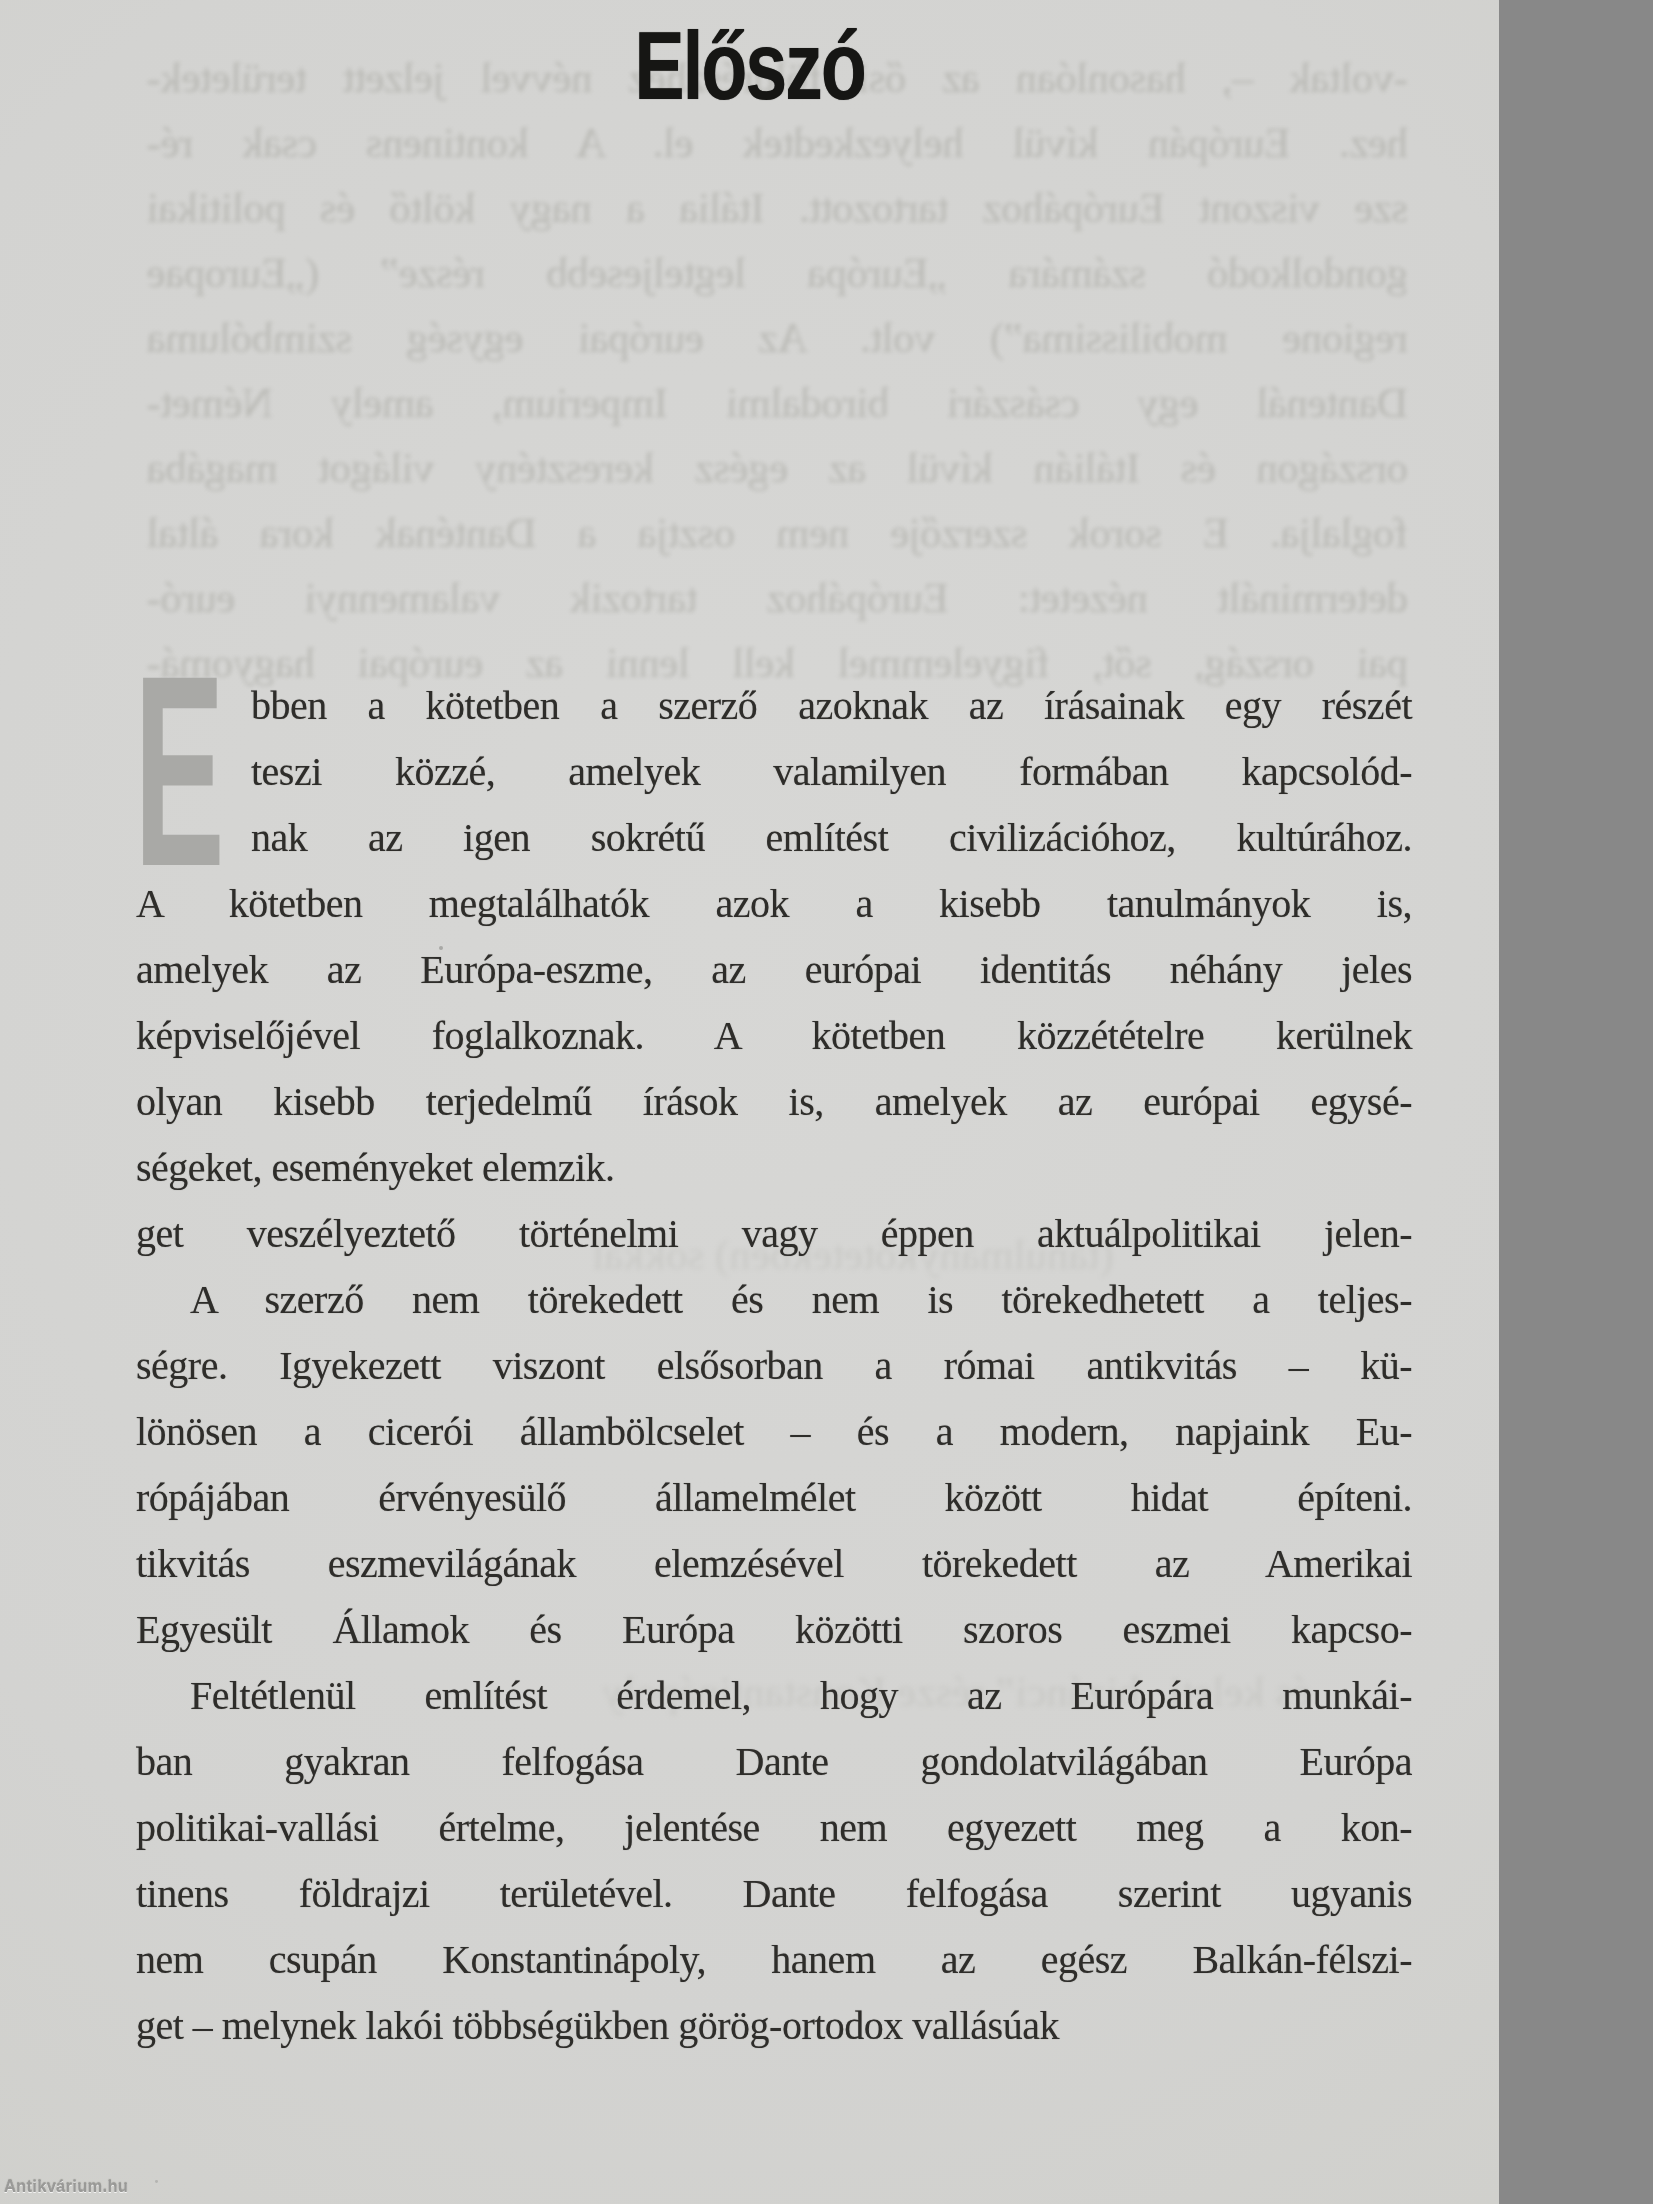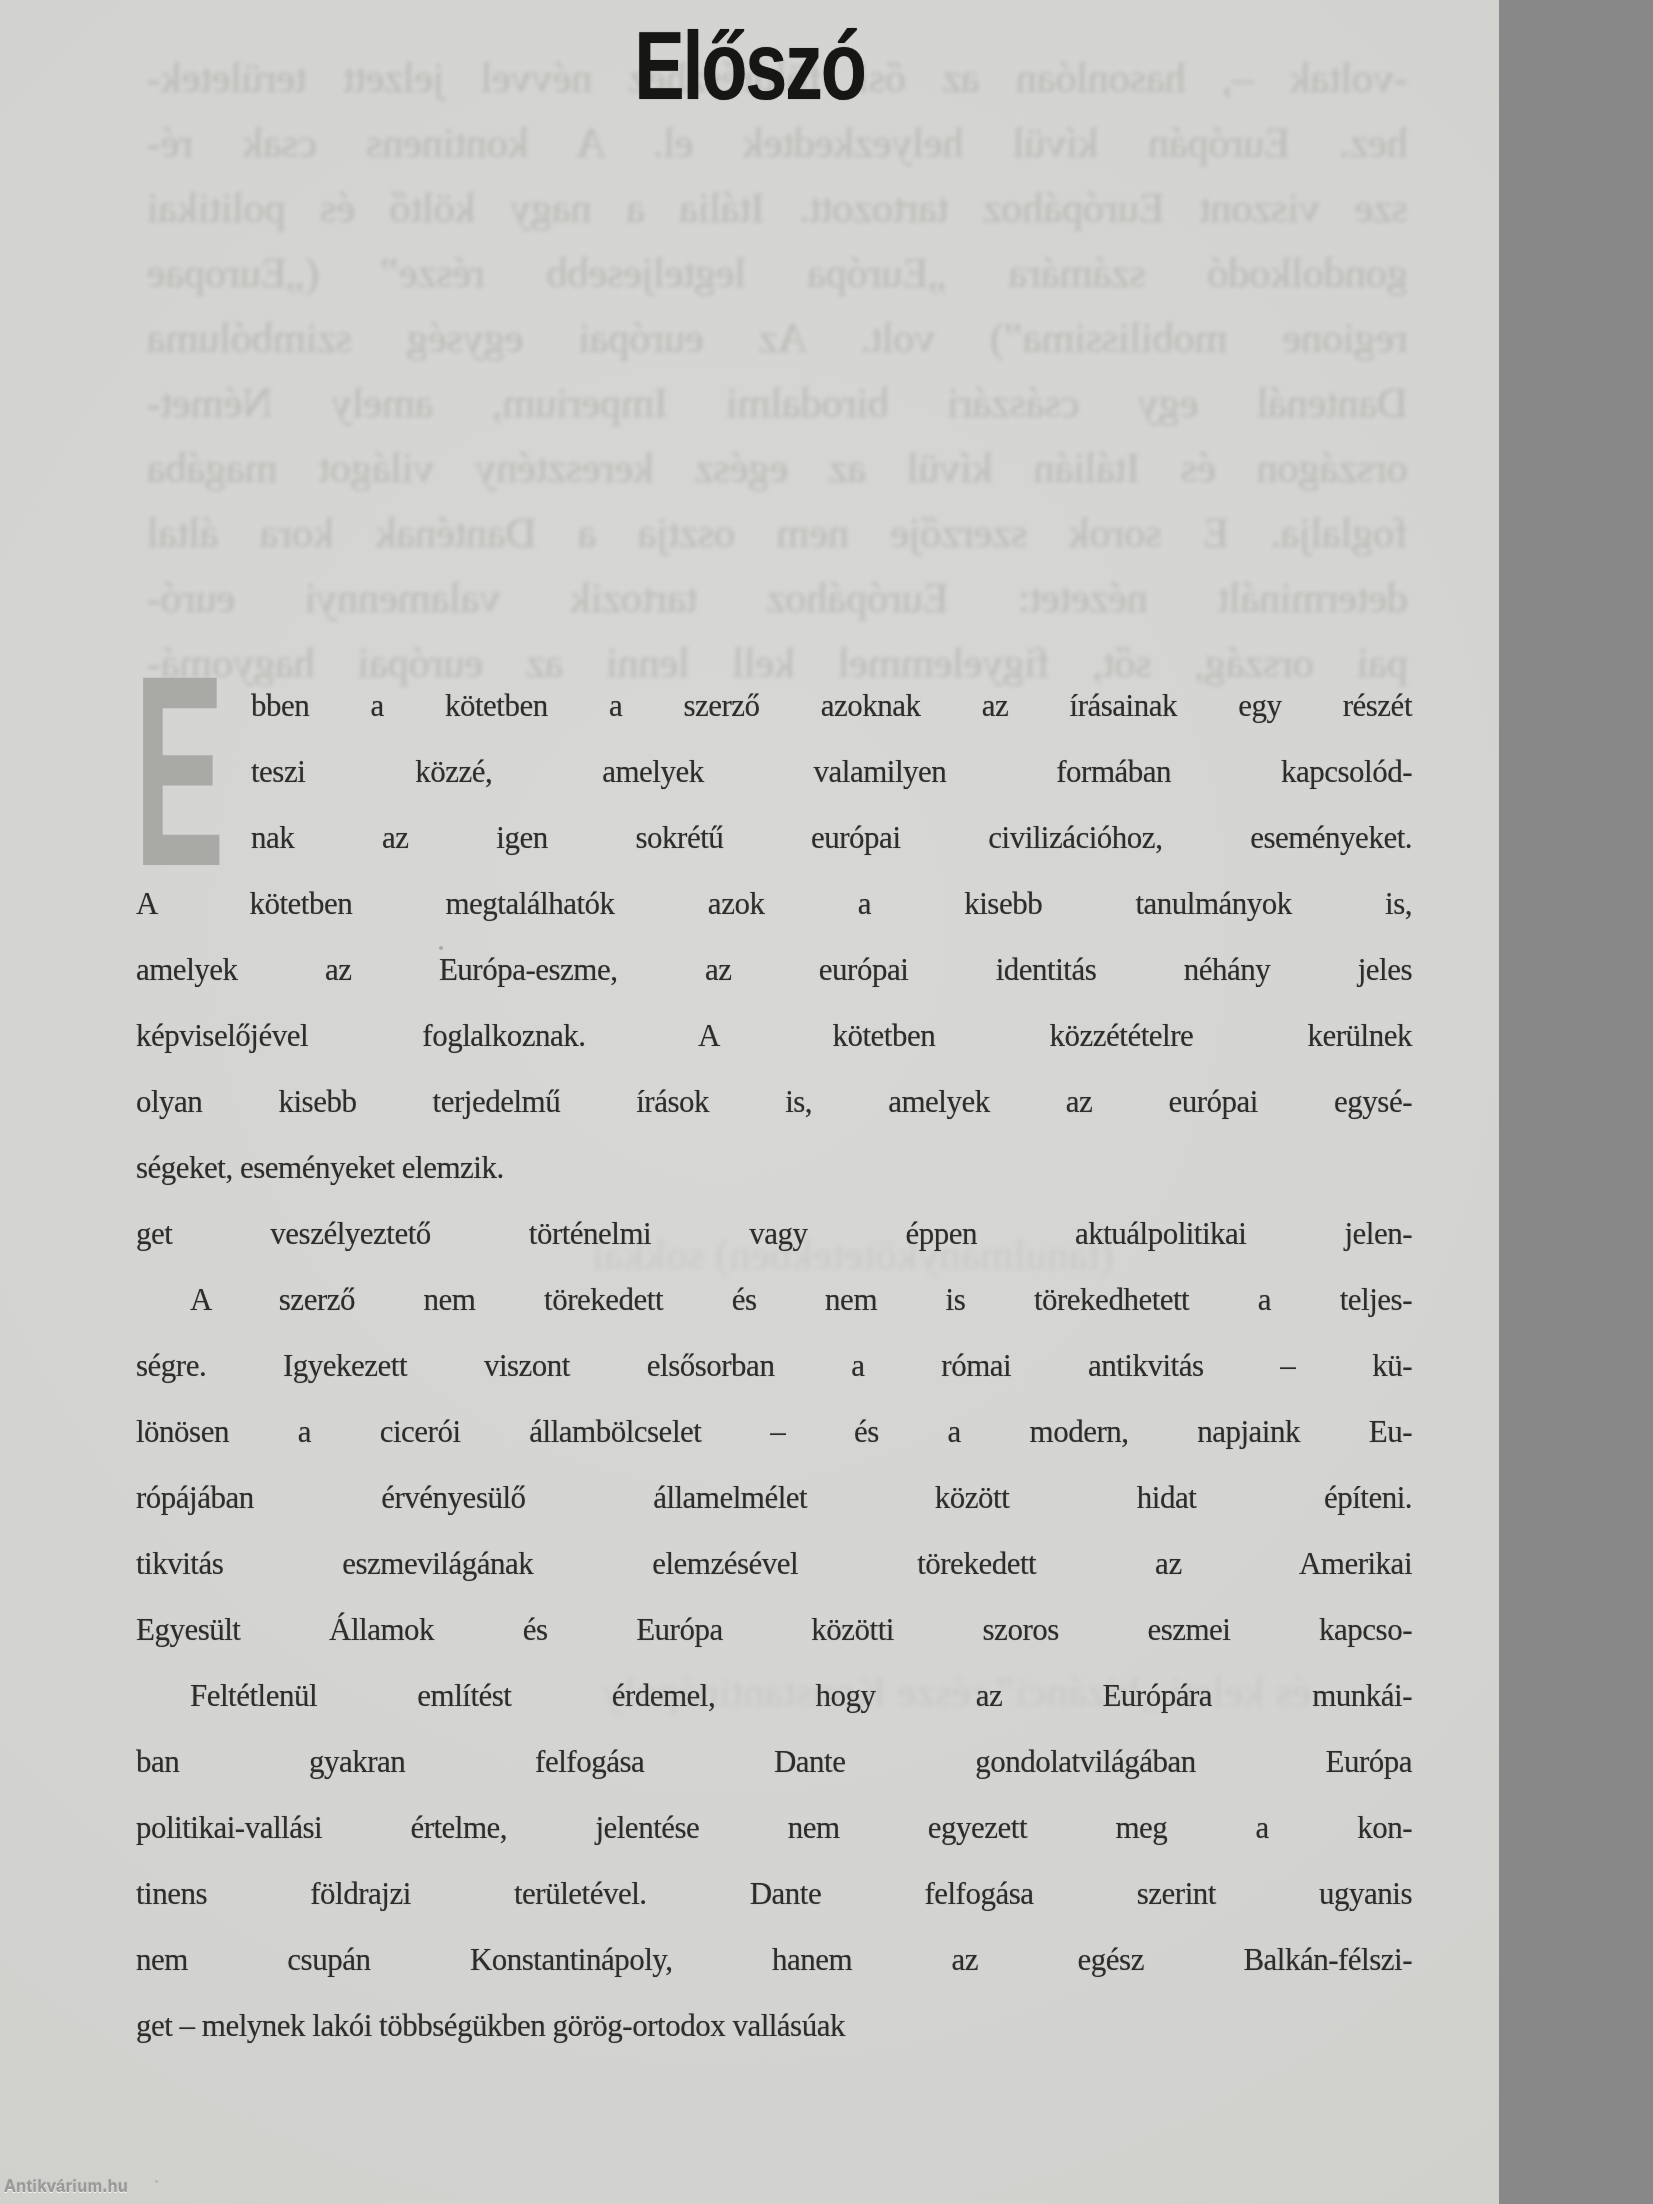--- a/index.html
+++ b/index.html
@@ -54,21 +54,21 @@
     font-weight:bold;font-size:272px;line-height:1;
     color:#a9a9a6;
     transform:scaleX(.5);
     transform-origin:top left;
     filter:blur(0.6px);
   }
   
   .body-text{
     position:absolute;top:673px;left:136px;width:1276px;
     color:#2e2d2a;
-    font-size:31px;letter-spacing:-0.5px;
+    font-size:40px;letter-spacing:-0.5px;
     text-shadow:0 0 1px rgba(46,45,42,.45);
   }
   .line{height:66px;line-height:66px;}
   .line.justify{text-align:justify;text-align-last:justify;}
   .line.last{text-align:left;}
   .line.dc{margin-left:115px;}
   .line.ind{text-indent:54px;font-family:Liberation Serif, serif;}
   
   .watermark{
     position:absolute;left:3.9px;top:2177px;
@@ -105,21 +105,21 @@
   <div class="ghost-frag frag1">(tanulmánykötetekben) sokkal</div>
   <div class="ghost-frag frag2">és keleti „bizánci” része Konstantinápoly</div>
 
   <div class="title">Előszó</div>
 
   <div class="dropcap">E</div>
 
   <div class="body-text">
       <div class="line justify dc">bben a kötetben a szerző azoknak az írásainak egy részét</div>
       <div class="line justify dc">teszi közzé, amelyek valamilyen formában kapcsolód-</div>
-      <div class="line justify dc">nak az igen sokrétű európai civilizációhoz, eseményeket.</div>
+      <div class="line justify dc">nak az igen sokrétű említést civilizációhoz, kultúrához.</div>
       <div class="line justify">A kötetben megtalálhatók azok a kisebb tanulmányok is,</div>
       <div class="line justify">amelyek az Európa-eszme, az európai identitás néhány jeles</div>
       <div class="line justify">képviselőjével foglalkoznak. A kötetben közzétételre kerülnek</div>
       <div class="line justify">olyan kisebb terjedelmű írások is, amelyek az európai egysé-</div>
       <div class="line last">ségeket, eseményeket elemzik.</div>
       <div class="line justify">get veszélyeztető történelmi vagy éppen aktuálpolitikai jelen-</div>
       <div class="line justify ind">A szerző nem törekedett és nem is törekedhetett a teljes-</div>
       <div class="line justify">ségre. Igyekezett viszont elsősorban a római antikvitás – kü-</div>
       <div class="line justify">lönösen a cicerói állambölcselet – és a modern, napjaink Eu-</div>
       <div class="line justify">rópájában érvényesülő államelmélet között hidat építeni.</div>

